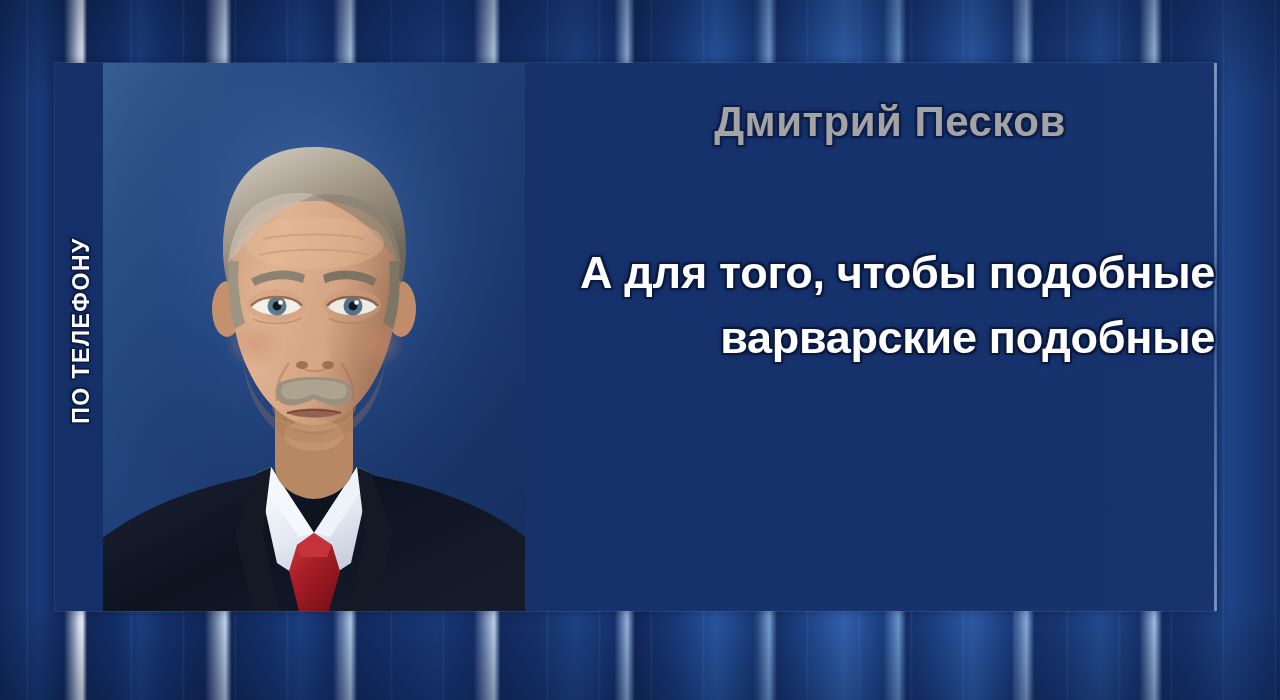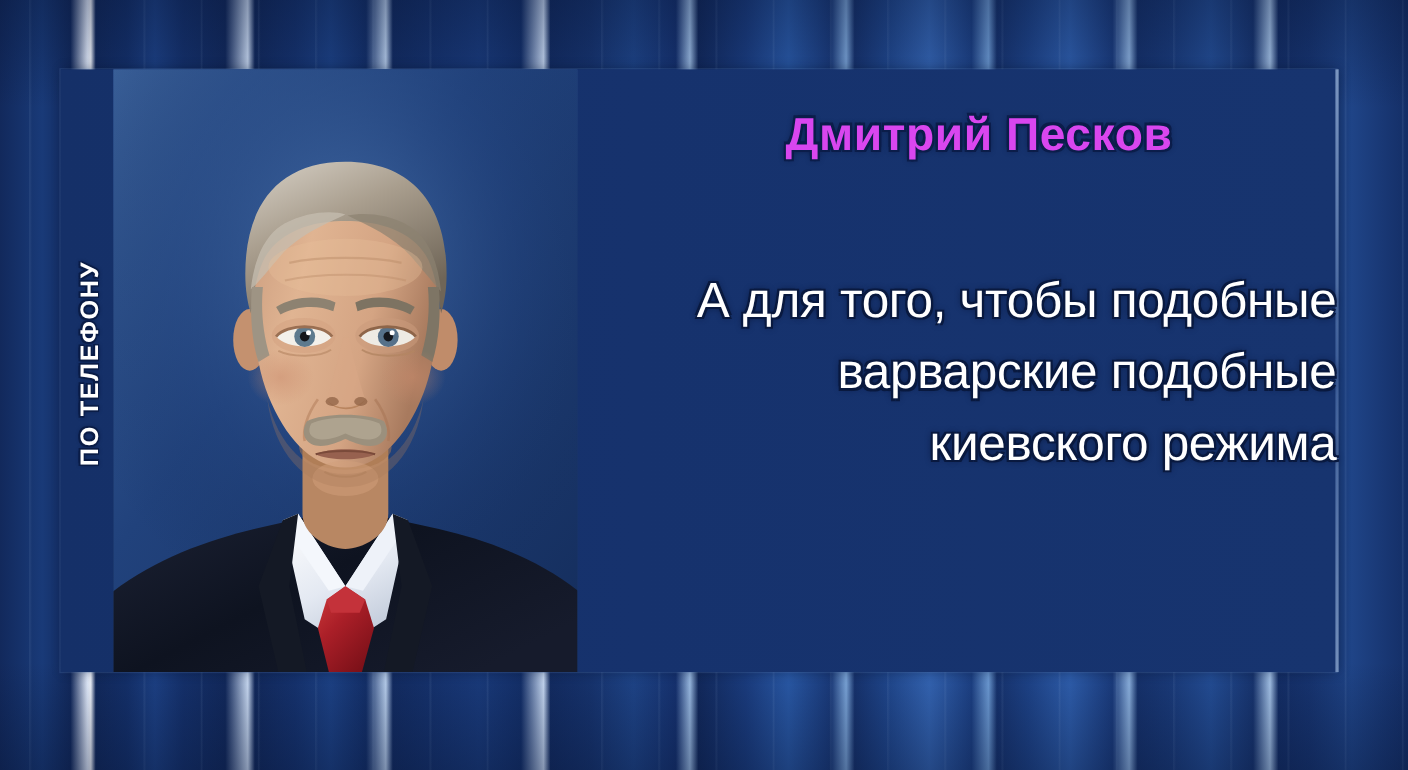--- a/index.html
+++ b/index.html
@@ -124,21 +124,21 @@
 
   
   .speaker-name {
     position: absolute;
     left: 560px;
     top: 98px;
     width: 660px;
     text-align: center;
     font-size: 42px;
     font-weight: bold;
-    color: #d946ef;
+    color: #a3a3a3;
     letter-spacing: 0.5px;
     text-shadow:
       -2px -2px 0 #0b1d4a, 2px -2px 0 #0b1d4a,
       -2px  2px 0 #0b1d4a, 2px  2px 0 #0b1d4a,
        0 0 6px rgba(6,18,50,0.95);
   }
   .speaker-role {
     position: absolute;
     left: 560px;
     top: 148px;
@@ -155,21 +155,21 @@
   }
   .quote {
     position: absolute;
     left: 560px;
     top: 240px;
     width: 655px;
     text-align: right;
   }
   .quote-line {
     font-size: 45px;
-    font-weight: normal;
+    font-weight: bold;
     color: #ffffff;
     line-height: 65px;
     letter-spacing: -0.3px;
     white-space: nowrap;
     text-shadow:
       -2px -2px 0 #09193f, 2px -2px 0 #09193f,
       -2px  2px 0 #09193f, 2px  2px 0 #09193f,
        0 0 7px rgba(5,15,45,0.95);
   }
 </style>
@@ -327,16 +327,15 @@
                C276 348 248 380 211 380 C174 380 146 348 140 300 Z" fill="#a87a58" opacity="0.3"></path>
     </svg>
   </div>
 
   <div class="speaker-name">Дмитрий Песков</div>
 
 
   <div class="quote">
     <div class="quote-line">А для того, чтобы подобные</div>
     <div class="quote-line">варварские подобные</div>
-    <div class="quote-line">киевского режима</div>
   </div>
 
 </div>
 
 </body></html>

